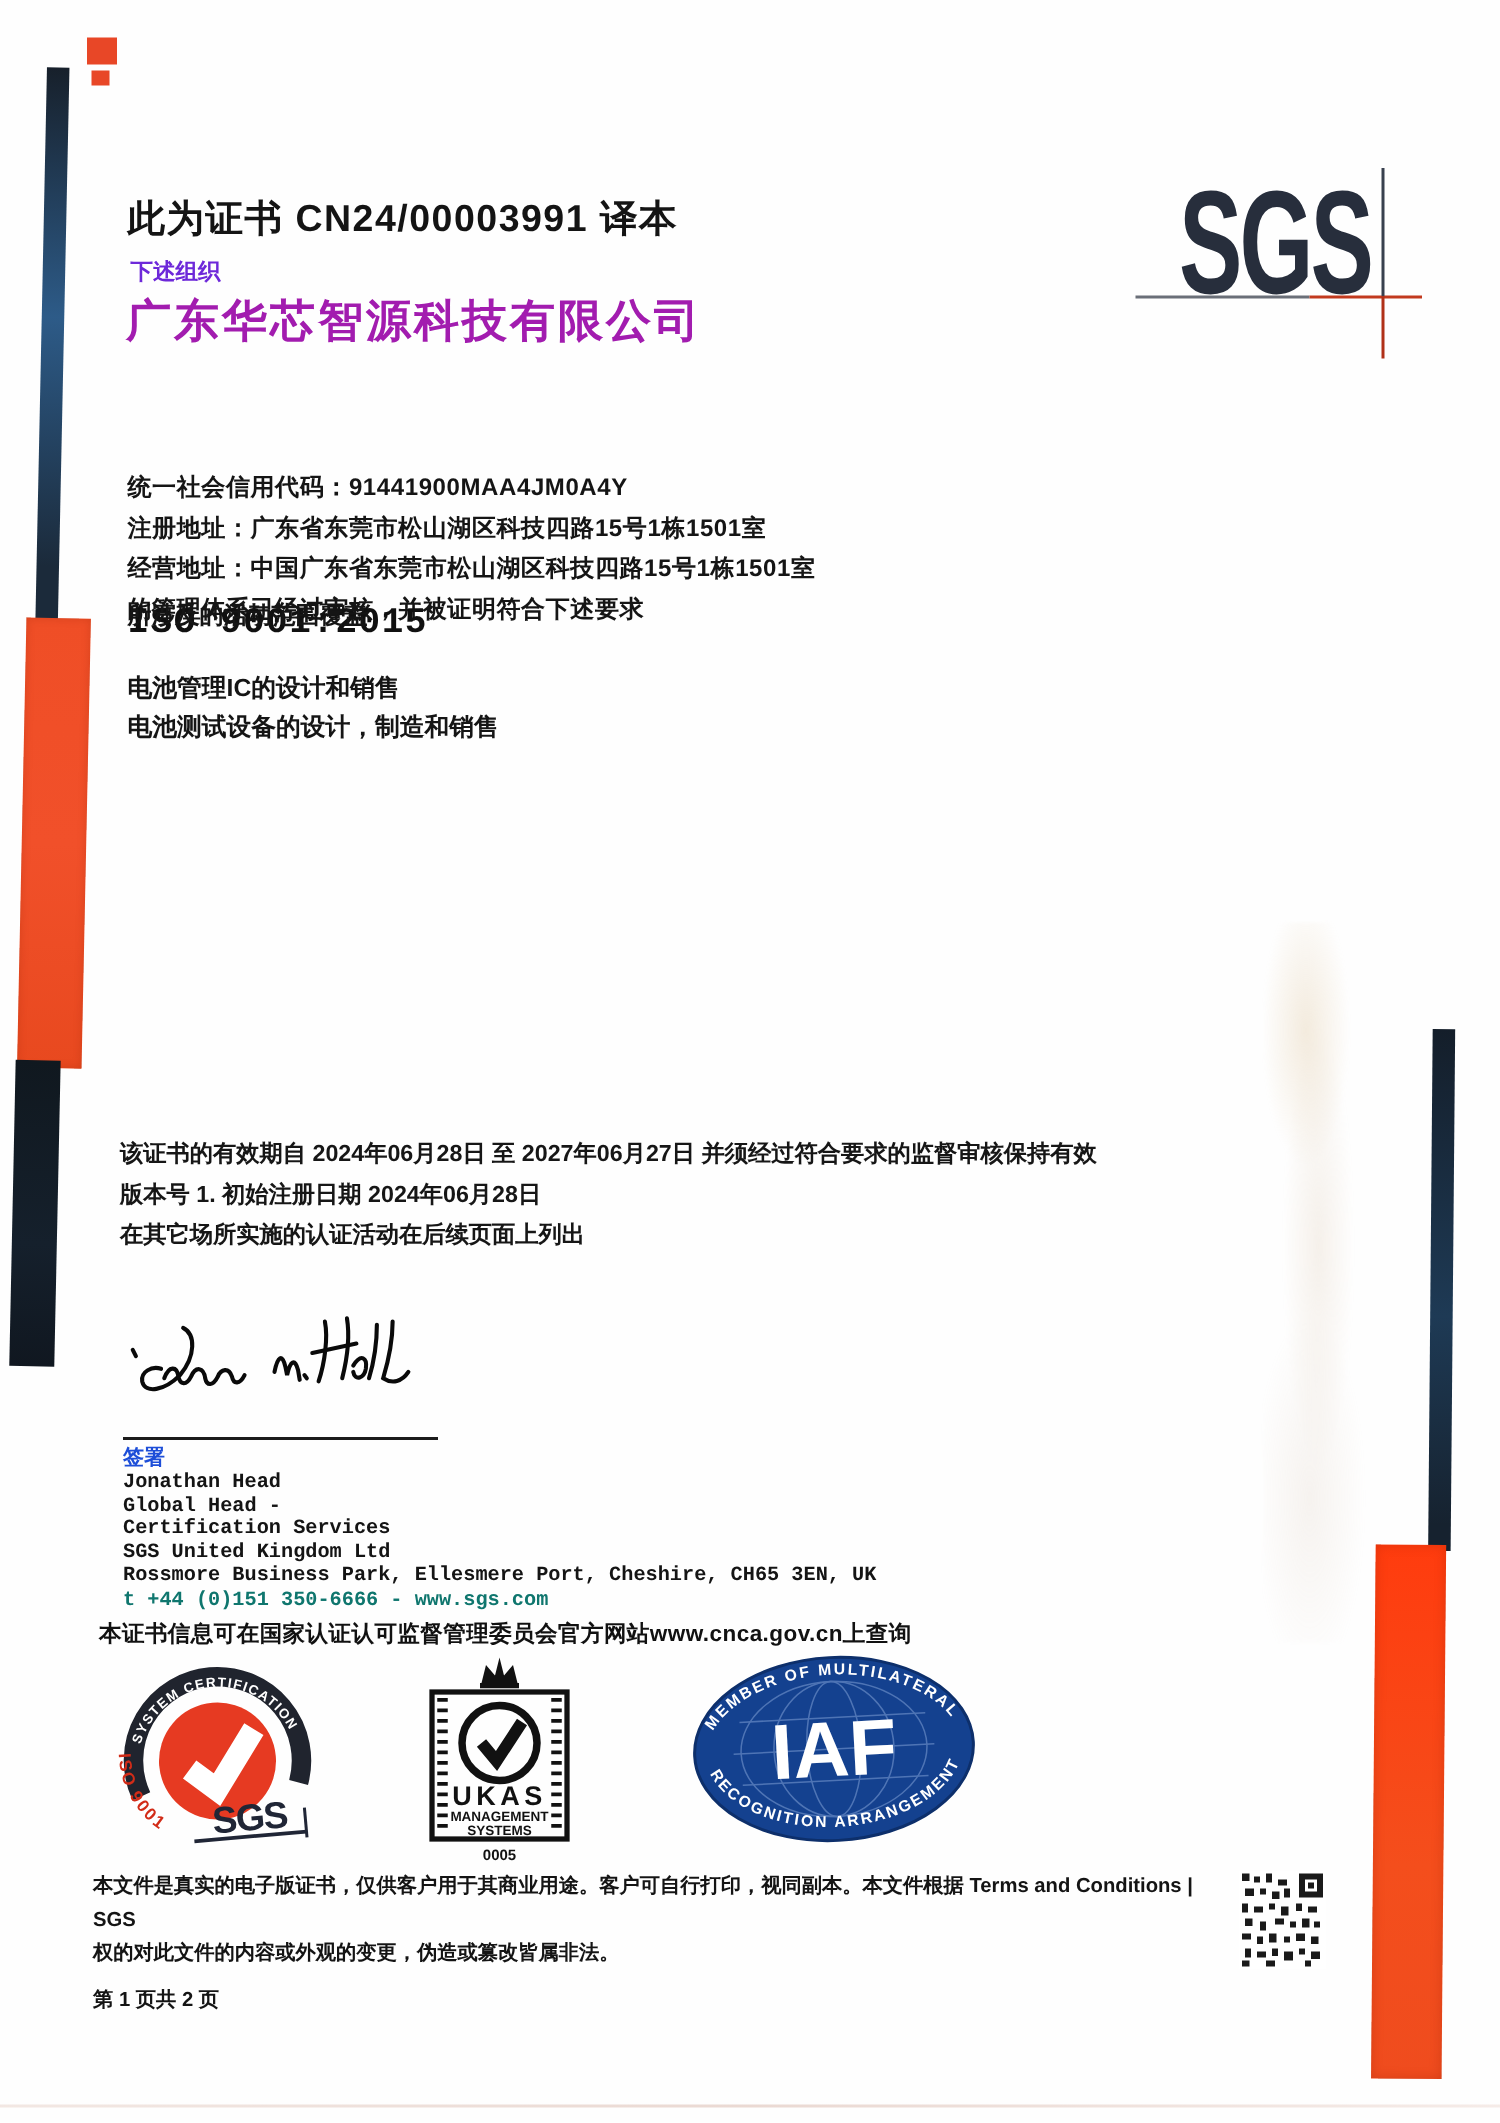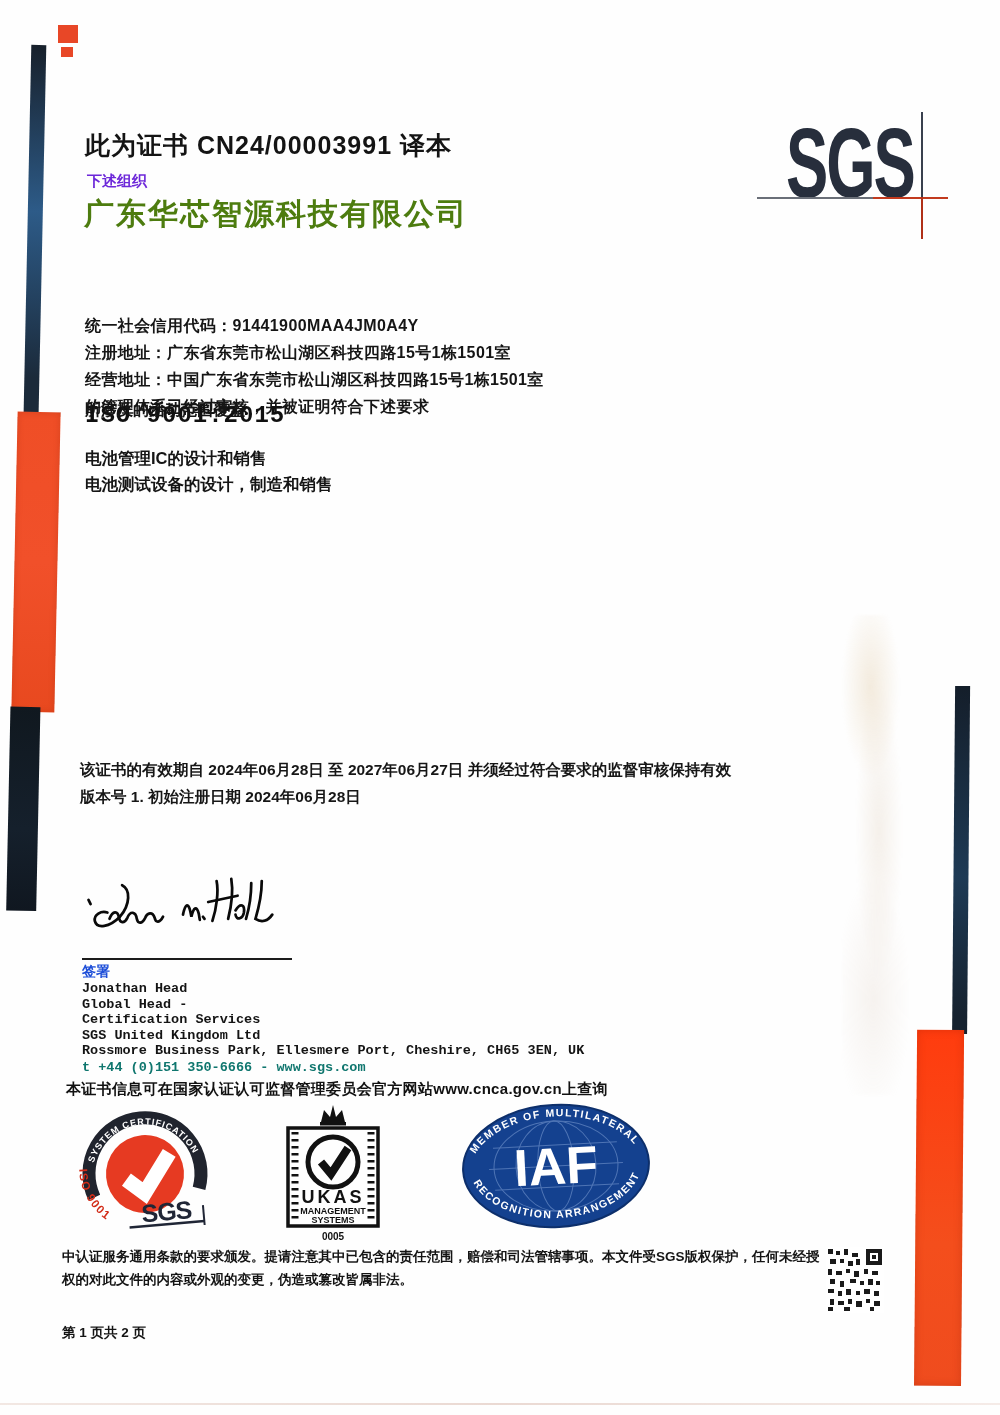--- a/index.html
+++ b/index.html
@@ -39,21 +39,21 @@
     color:#272e3c;letter-spacing:-3px;transform:scale(.66,1.02);transform-origin:left top;
     font-family:"Liberation Sans","DejaVu Sans",sans-serif;}
   .sgs-hline-gray{position:absolute;left:-23px;top:85px;width:116px;height:2px;background:#6a6f78;}
   .sgs-hline-red{position:absolute;left:93px;top:85px;width:75px;height:2px;background:#c23a1e;}
   .sgs-vline{position:absolute;left:141px;top:0px;width:2px;height:127px;
     background:linear-gradient(180deg,#39404e 0%,#39404e 67%,#b03018 67%,#b03018 100%);}
 
   
   .cert-line{position:absolute;left:85px;top:129px;font-size:25px;font-weight:600;letter-spacing:1px;color:#141414;text-align:right;}
   .org-label{position:absolute;left:87px;top:172px;font-size:15px;font-weight:600;color:#6d28d9;text-align:center;}
-  .org-name{position:absolute;left:84px;top:194px;font-size:30px;font-weight:800;letter-spacing:2px;color:#4d7c0f;}
+  .org-name{position:absolute;left:84px;top:194px;font-size:30px;font-weight:800;letter-spacing:2px;color:#a21caf;}
 
   .details{position:absolute;left:85px;top:298px;font-size:16px;font-weight:700;line-height:27px;color:#151515;letter-spacing:.4px;margin-top:14px;}
   .iso-line{position:absolute;left:85px;top:402px;font-size:24px;font-weight:700;letter-spacing:1px;
     font-family:"Liberation Mono","DejaVu Sans Mono",monospace;color:#101010;}
 
   .scope-heading{position:absolute;left:85px;top:400px;font-size:16px;font-weight:700;color:#151515;}
   .scope-item1{position:absolute;left:85px;top:448px;font-size:16.5px;font-weight:700;color:#151515;}
   .scope-item2{position:absolute;left:85px;top:474px;font-size:16.5px;font-weight:700;color:#151515;}
 
   .validity{position:absolute;left:80px;top:756px;font-size:15.5px;font-weight:700;line-height:27px;color:#161616;}
@@ -117,20 +117,21 @@
   </div>
   <div class="iso-line">ISO 9001:2015</div>
 
   <div class="scope-heading">所涉及的活动范围覆盖</div>
   <div class="scope-item1">电池管理IC的设计和销售</div>
   <div class="scope-item2">电池测试设备的设计，制造和销售</div>
 
   <div class="validity">
     <div>该证书的有效期自 2024年06月28日 至 2027年06月27日 并须经过符合要求的监督审核保持有效</div>
     <div>版本号 1. 初始注册日期 2024年06月28日</div>
+    <div>在其它场所实施的认证活动在后续页面上列出</div>
   </div>
 
   <svg class="sig-svg" width="210" height="80" viewBox="0 0 200 75">
     <g fill="none" stroke="#0a0a0a" stroke-width="2.6" stroke-linecap="round">
       <path d="M10,26 l2,4"></path>
       <path d="M42,12 C50,16 50,30 40,42 C30,52 18,54 16,46 C15,40 22,36 28,38"></path>
       <path d="M30,44 c3,-8 8,-8 9,-1 c1,5 5,6 8,0 c3,-7 8,-6 9,1 c1,5 5,5 8,-1 c2,-5 7,-6 9,0 c1,5 5,5 8,-1"></path>
       <path d="M100,40 c2,-10 5,-12 7,-3 l1,5 c2,-9 5,-11 7,-3 l1,6"></path>
       <path d="M119,42 l1.5,2"></path>
       <path d="M132,8 c2,10 0,26 -4,38"></path>
@@ -255,18 +256,18 @@
       <rect x="30" y="54" width="6" height="6"></rect>
         <rect x="40" y="52" width="4" height="4"></rect>
         <rect x="48" y="54" width="6" height="5"></rect>
       <rect x="2" y="60" width="5" height="4"></rect>
         <rect x="18" y="60" width="6" height="4"></rect>
         <rect x="44" y="60" width="4" height="4"></rect>
     </g>
   </svg>
 
   <div class="footer-text">
-    <div>中认证服务通用条款的要求颁发。提请注意其中已包含的责任范围，赔偿和司法管辖事项。本文件受SGS版权保护，任何未经授</div>
+    <div>本文件是真实的电子版证书，仅供客户用于其商业用途。客户可自行打印，视同副本。本文件根据 Terms and Conditions | SGS</div>
     <div>权的对此文件的内容或外观的变更，伪造或篡改皆属非法。</div>
   </div>
   <div class="page-info">第 1 页共 2 页</div>
 
 </div>
 
 </body></html>

